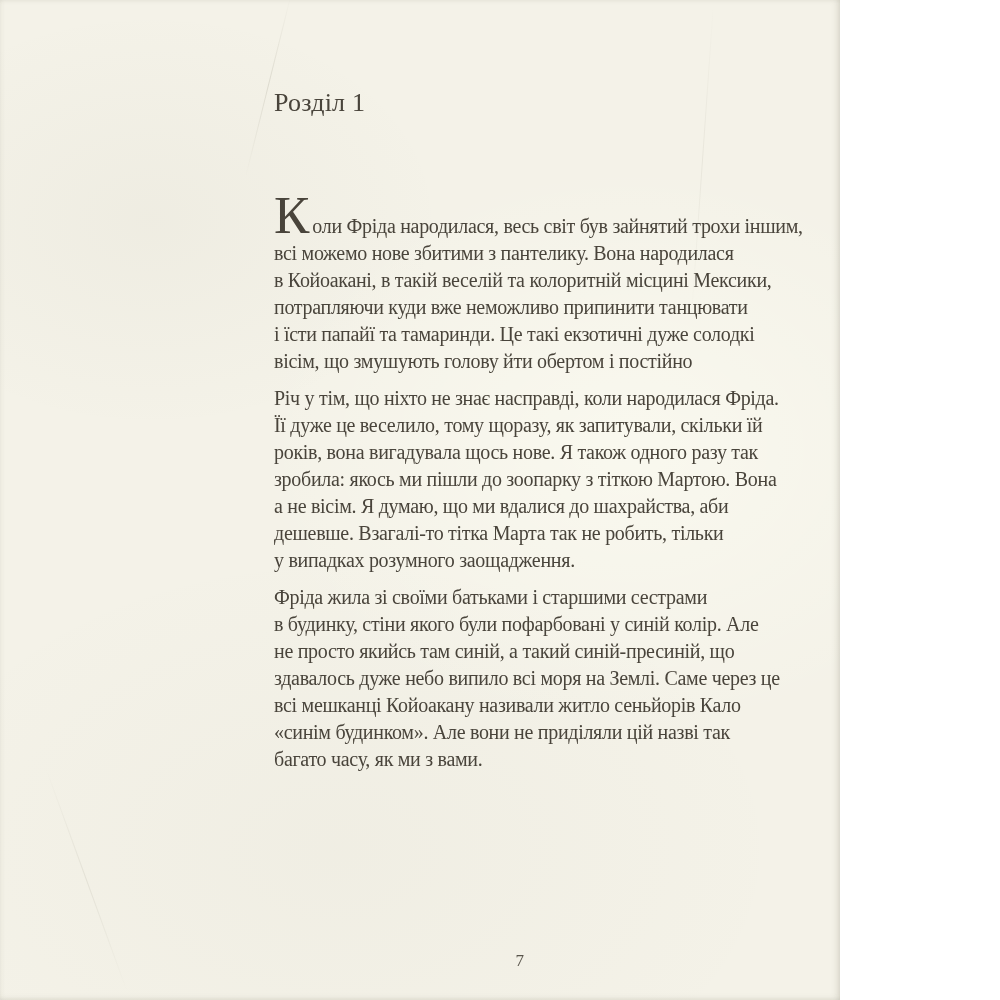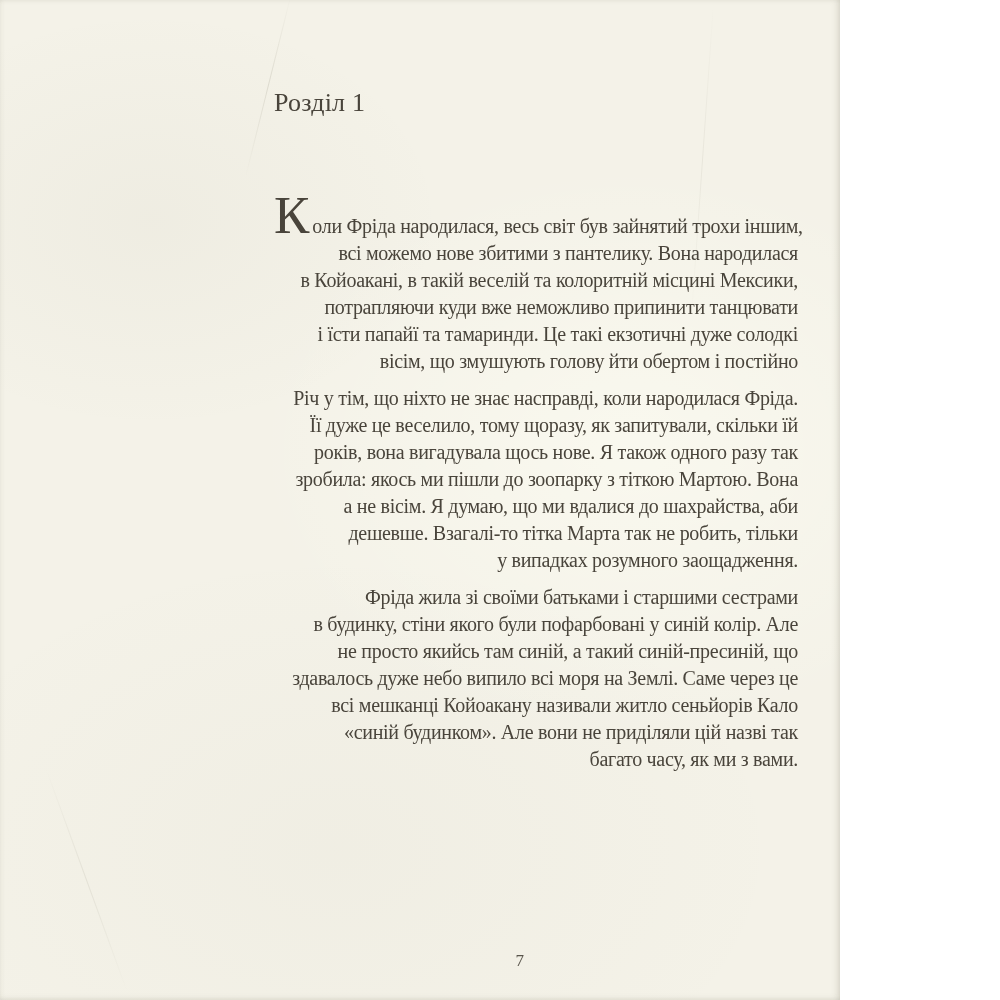--- a/index.html
+++ b/index.html
@@ -55,21 +55,20 @@
     letter-spacing: 0.2px;
   }
 
   .body-text { margin-top: 84px; }
 
   .para {
     margin: 0 0 10px 0;
     font-size: 20px;
     line-height: 27px;
     letter-spacing: -0.3px;
-    text-align: right;
   }
 
   .line {
     display: block;
     white-space: nowrap;
   }
 
   .dropcap {
     font-size: 53px;
     line-height: 27px;
@@ -119,20 +118,20 @@
       <span class="line">дешевше. Взагалі-то тітка Марта так не робить, тільки</span>
       <span class="line">у випадках розумного заощадження.</span>
     </p>
 
     <p class="para">
       <span class="line">Фріда жила зі своїми батьками і старшими сестрами</span>
       <span class="line">в будинку, стіни якого були пофарбовані у синій колір. Але</span>
       <span class="line">не просто якийсь там синій, а такий синій-пресиній, що</span>
       <span class="line">здавалось дуже небо випило всі моря на Землі. Саме через це</span>
       <span class="line">всі мешканці Койоакану називали житло сеньйорів Кало</span>
-      <span class="line">«синій будинком». Але вони не приділяли цій назві так</span>
+      <span class="line">«синім будинком». Але вони не приділяли цій назві так</span>
       <span class="line">багато часу, як ми з вами.</span>
     </p>
 
   </div>
 </div>
 
 <div class="folio">7</div>
 
 </body></html>

